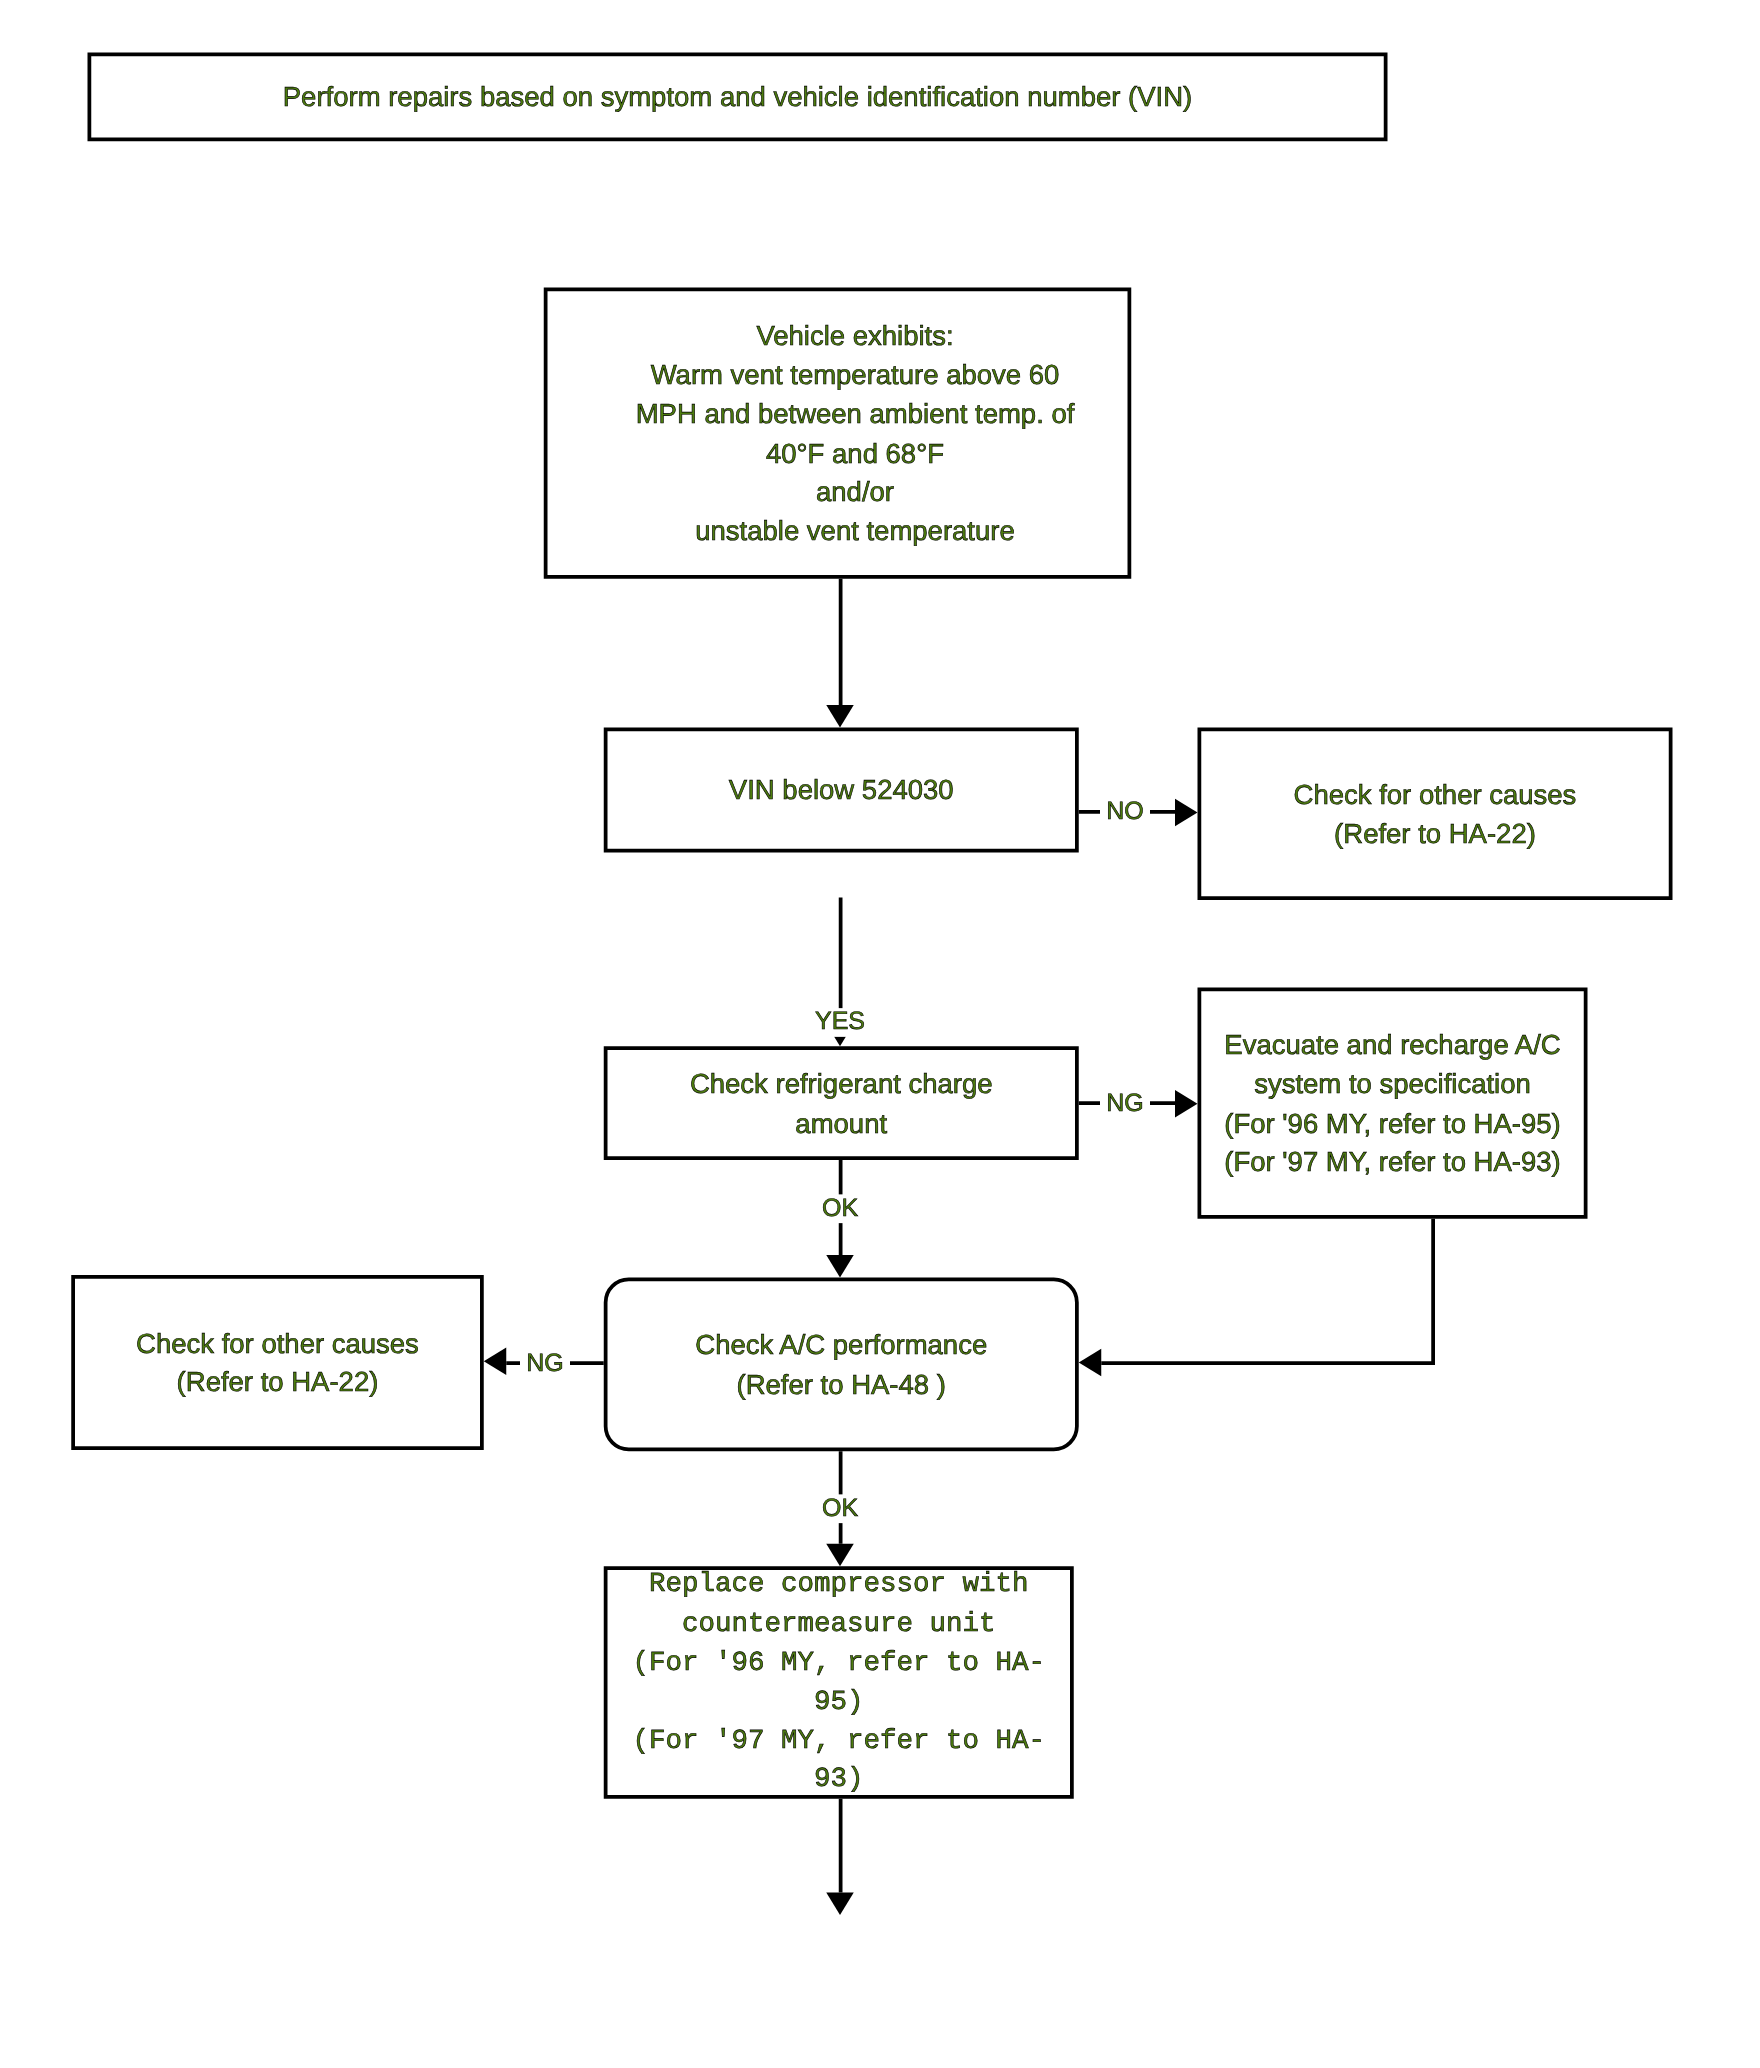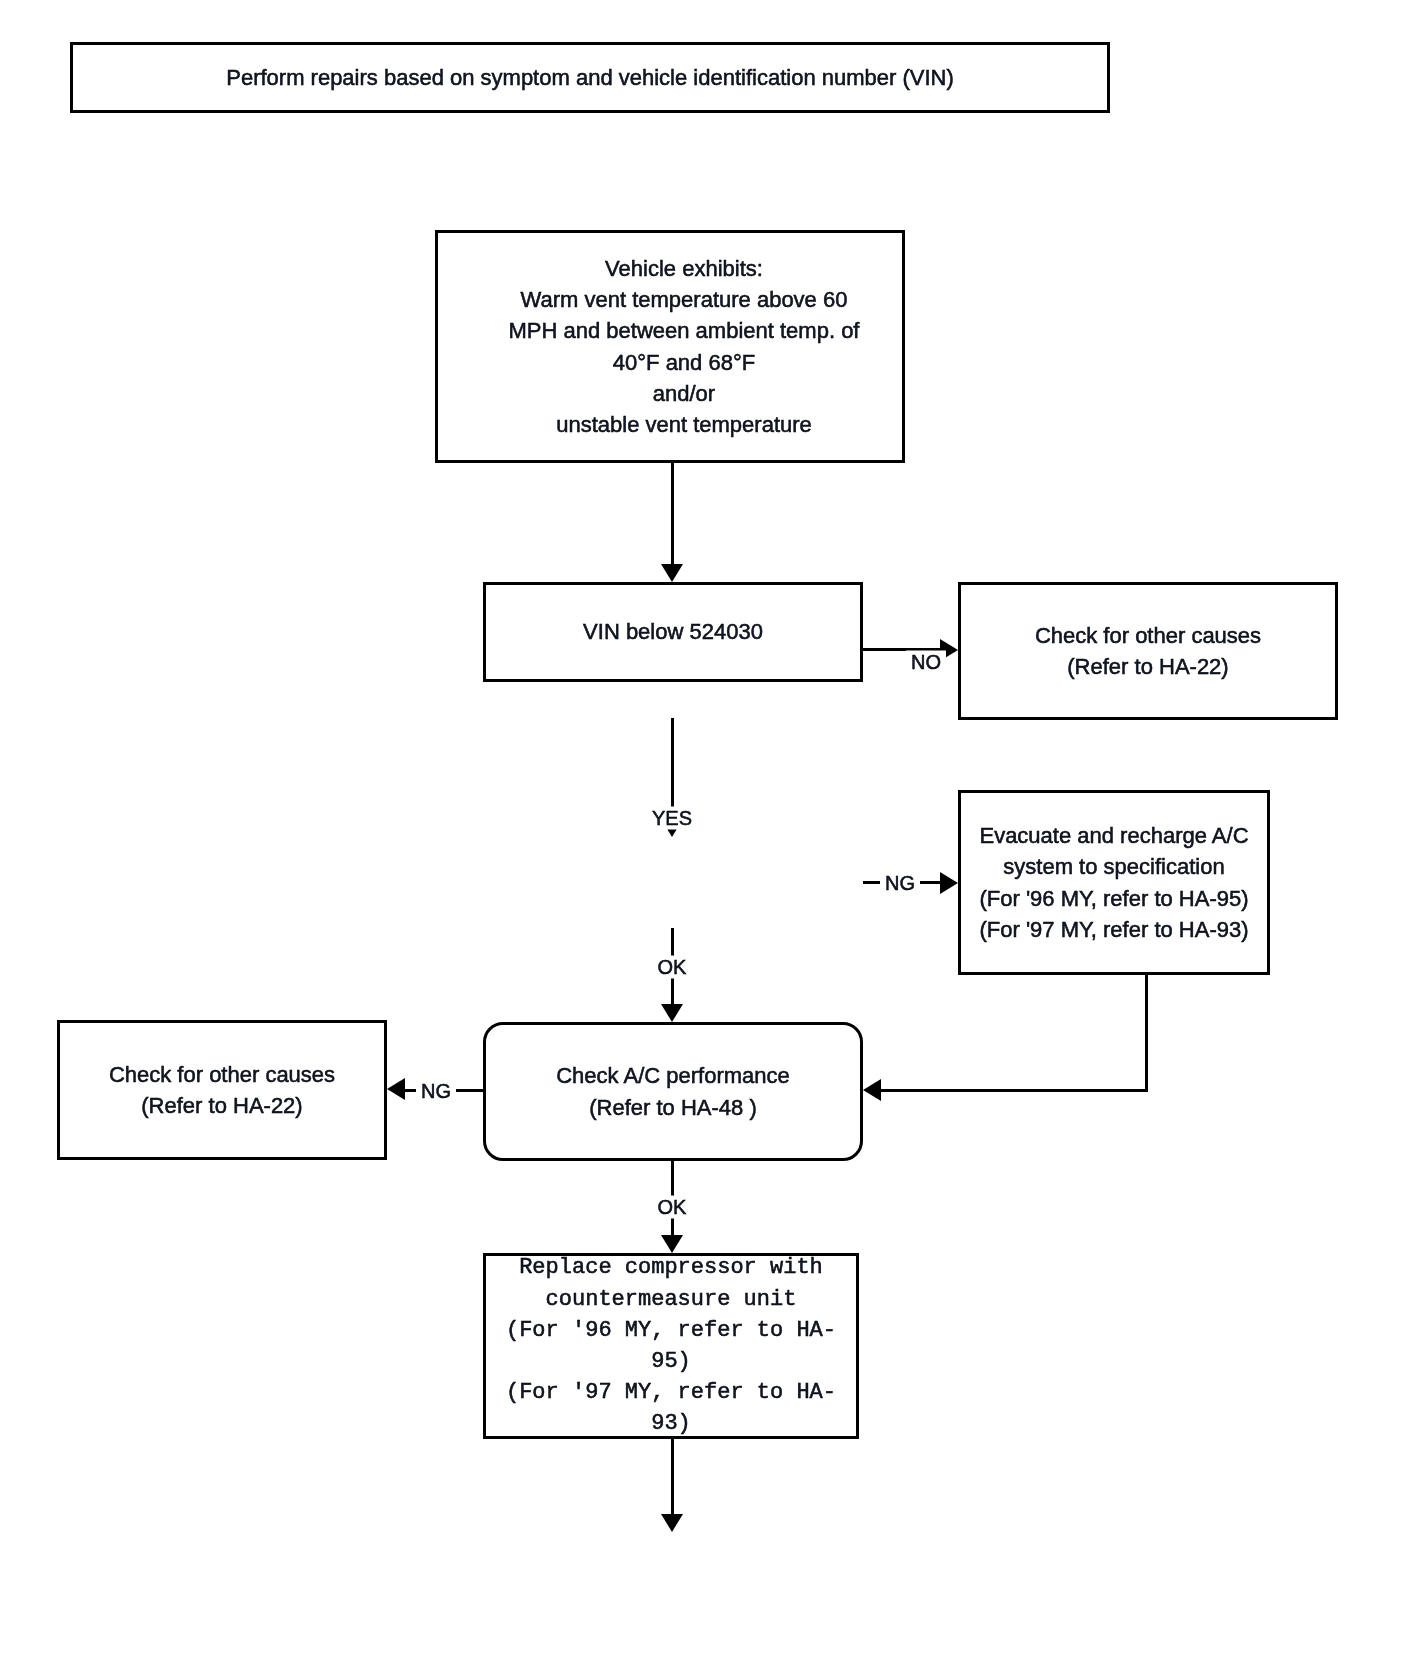--- a/index.html
+++ b/index.html
@@ -6,21 +6,21 @@
     margin: 0;
     padding: 0;
     background: #ffffff;
   }
   .canvas {
     position: relative;
     width: 1408px;
     height: 1654px;
     background: #ffffff;
     font-family: "Liberation Sans", sans-serif;
-    color: #0f172a;
+    color: #4d7c0f;
     overflow: hidden;
   }
   .box {
     position: absolute;
     box-sizing: border-box;
     border: 3px solid #000;
     background: #fff;
     display: flex;
     align-items: center;
     justify-content: center;
@@ -92,21 +92,21 @@
   .a1 { left: 661px; top: 564px;  }
   .a2 { left: 940px; top: 639px;  }
   .a3 { left: 661px; top: 819px;  }
   .a4 { left: 940px; top: 872px;  }
   .a5 { left: 661px; top: 1004px; }
   .a6 { left: 387px; top: 1078px; }
   .a7 { left: 863px; top: 1079px; }
   .a8 { left: 661px; top: 1235px; }
   .a9 { left: 661px; top: 1514px; }
 
-  .lab-no   { left: 926px; top: 650px; margin-top: 12px;  }
+  .lab-no   { left: 900px; top: 650px;  }
   .lab-yes  { left: 672px; top: 818px;  }
   .lab-ng-r { left: 900px; top: 883px;  }
   .lab-ok-1 { left: 672px; top: 967px;  }
   .lab-ng-l { left: 436px; top: 1091px; }
   .lab-ok-2 { left: 672px; top: 1207px; }
 </style>
 </head>
 <body>
 
 <div class="canvas">
@@ -118,20 +118,22 @@
 MPH and between ambient temp. of
 40°F and 68°F
 and/or
 unstable vent temperature</div>
 
   <div class="box b-vin">VIN below 524030</div>
 
   <div class="box b-causes-r">Check for other causes
 (Refer to HA-22)</div>
 
+  <div class="box b-refrig">Check refrigerant charge
+amount</div>
 
   <div class="box b-evacuate">Evacuate and recharge A/C
 system to specification
 (For '96 MY, refer to HA-95)
 (For '97 MY, refer to HA-93)</div>
 
   <div class="box b-acperf">Check A/C performance
 (Refer to HA-48 )</div>
 
   <div class="box b-causes-l">Check for other causes

